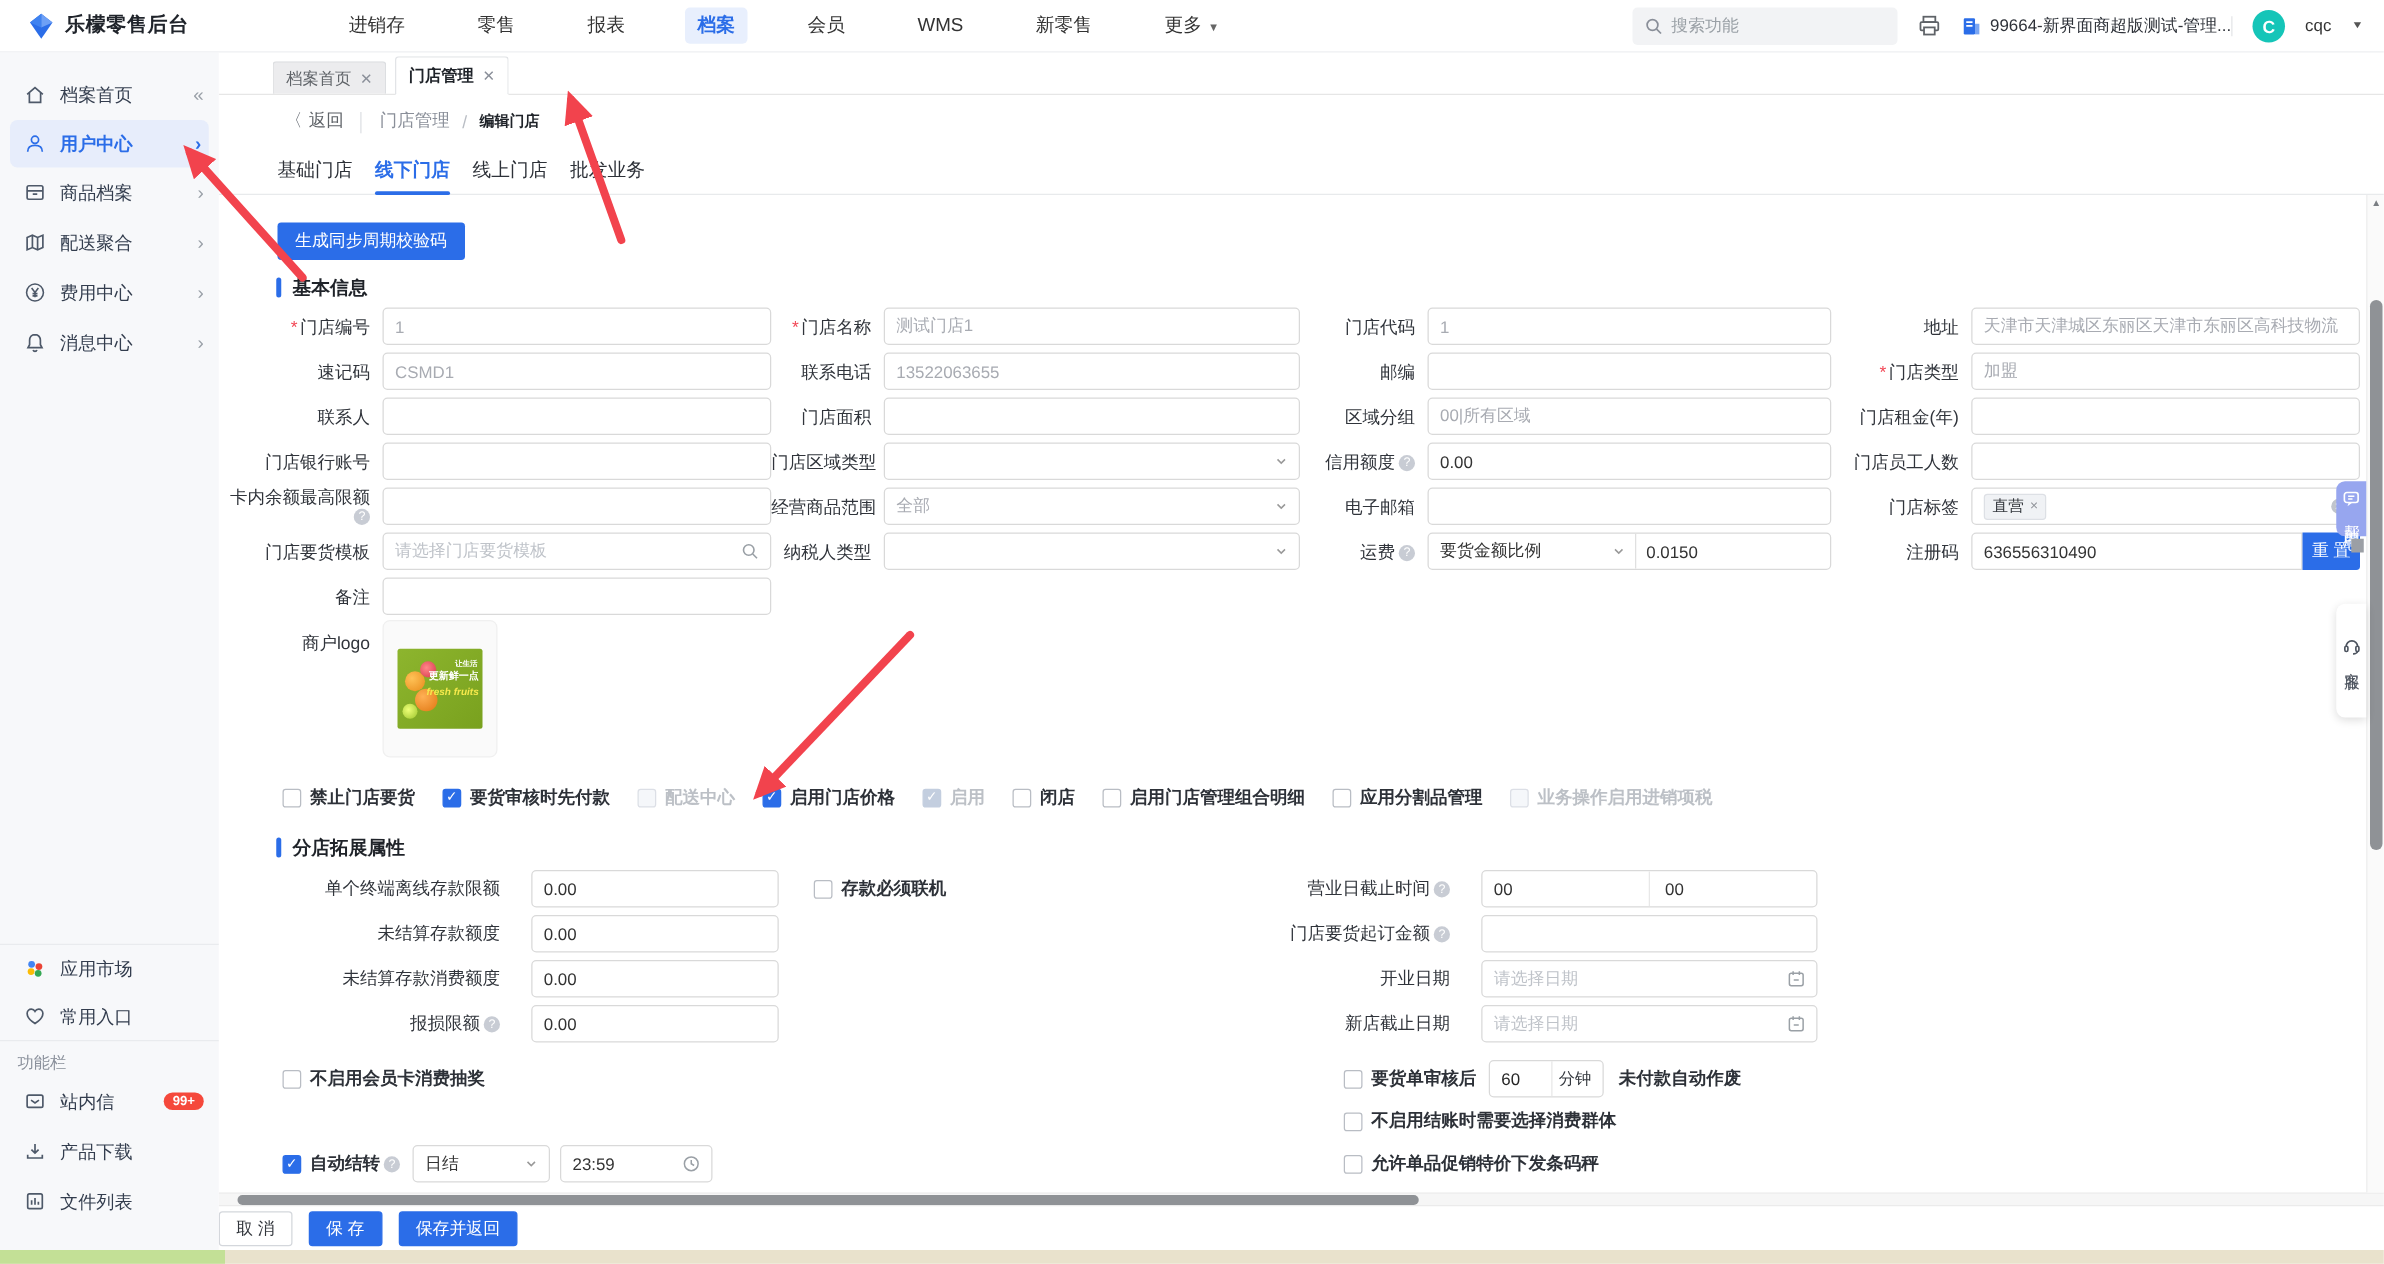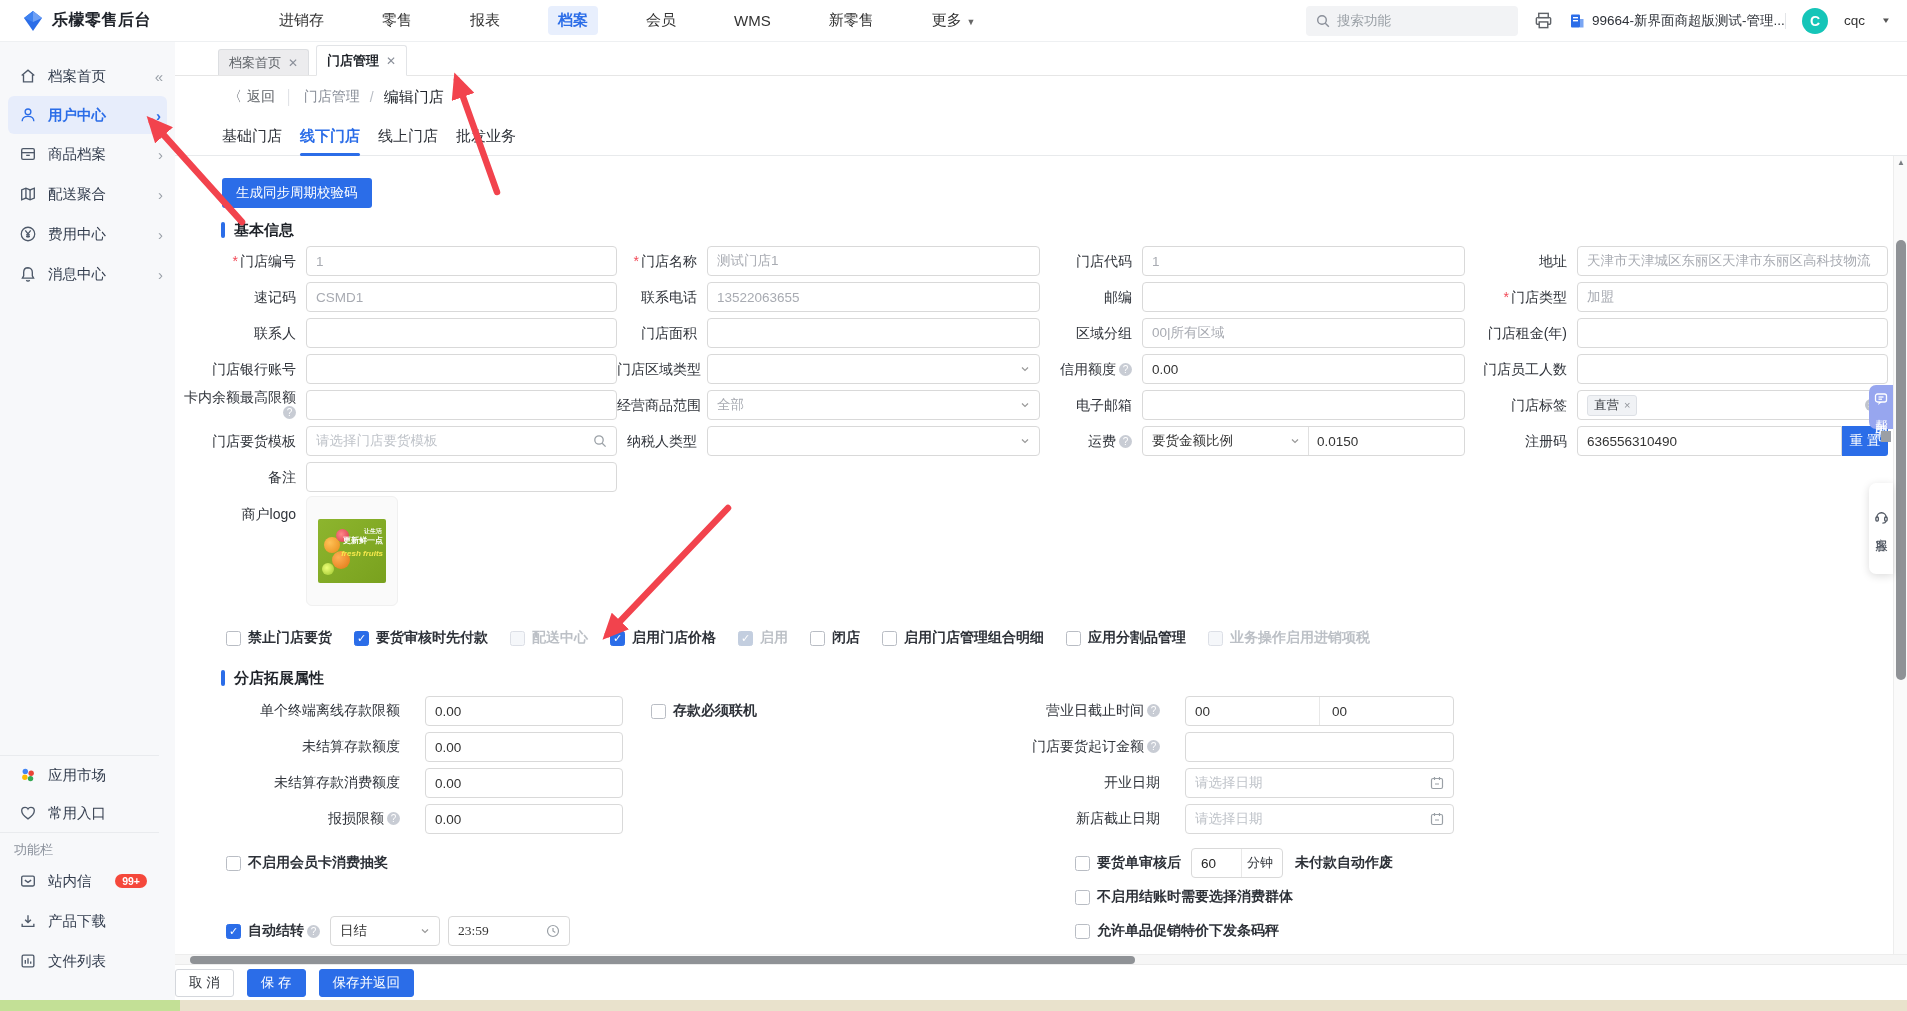--- a/index.html
+++ b/index.html
@@ -28,40 +28,40 @@
   
   .sidebar { position:absolute; left:0; top:42px; width:175px; height:958px; background:#f7f8fa; z-index:5; }
   .sb-list { padding-top:14px; }
   .sb-item { height:40px; display:flex; align-items:center; padding:0 12px 0 19px; color:#333d4e; cursor:pointer; position:relative; font-size:14.5px; }
   .sb-item .ic { width:18px; height:18px; margin-right:11px; color:#4e5969; flex:none; }
   .sb-item .lbl { flex:1; white-space:nowrap; }
   .sb-item .arrow { color:#9aa0a8; font-size:15px; }
   .sb-item.active { margin:0 8px; padding:0 6px 0 11px; border-radius:6px; background:#e7edfb; color:#2b6de8; font-weight:bold; height:38px; }
   .sb-item.active .ic { color:#2b6de8; }
   .sb-item.active .arrow { color:#2b6de8; }
-  .sb-bottom { position:absolute; top:713px; left:0; right:16px; }
+  .sb-bottom { position:absolute; top:713px; left:0; right:0; }
   .sb-div { border-top:1px solid #e9ebee; margin:0 0; }
   .sb-sec-label { font-size:13px; color:#8a909b; padding:8px 0 4px 14px; height:28px; }
   .badge { background:#f5483b; color:#fff; font-size:10.5px; border-radius:9px; padding:1px 7px; font-weight:bold; }
 
   
   .main { position:absolute; left:175px; top:42px; width:1732px; height:958px; background:#fff; }
 
   .tabstrip { height:34px; border-bottom:1px solid #e6e6e6; display:flex; align-items:flex-end; padding-left:43px; gap:7px; background:#fff; }
   .ptab { display:flex; align-items:center; gap:7px; font-size:13px; color:#5f6368; background:#ececee; border:1px solid #dcdee1; border-bottom:none; border-radius:3px 3px 0 0; height:26px; padding:0 10px; cursor:pointer; }
   .ptab .x { color:#8a8f99; font-size:12px; }
   .ptab.active { background:#fff; border-color:#e2e4e7; height:31px; color:#1f2329; font-weight:bold; margin-bottom:-1px; border-bottom:1px solid #fff; }
 
   .breadcrumb { height:42px; display:flex; align-items:center; padding-left:53px; gap:10px; font-size:14px; }
   .bc-back { color:#5f6368; display:flex; align-items:center; gap:5px; cursor:pointer; }
   .bc-back .lt { font-size:14px; color:#6b7078; }
   .bc-sep { color:#dfe1e5; }
   .bc-parent { color:#8a8f99; }
   .bc-slash { color:#b9bdc4; }
-  .bc-current { color:#1f2329; font-weight:normal; font-size:15px; }
+  .bc-current { color:#1f2329; font-weight:bold; font-size:12px; }
 
   .subtabs { height:38px; display:flex; align-items:stretch; padding-left:47px; gap:18px; border-bottom:1px solid #e8eaec; }
   .stab { display:flex; align-items:center; font-size:15px; color:#2d3138; cursor:pointer; position:relative; white-space:nowrap; }
   .stab.active { color:#2b6de8; font-weight:bold; }
   .stab.active::after { content:""; position:absolute; left:0; right:0; bottom:-1px; height:3px; background:#2b6de8; border-radius:2px; }
 
   .formarea { height:798px; overflow:hidden; position:relative; }
   .gen-btn { margin:22px 0 0 47px; height:30px; padding:0 14px; background:#2b6de8; color:#fff; border:none; border-radius:3px; font-size:13.5px; cursor:pointer; font-family:inherit; }
   .sec-title { margin:12px 0 0 46px; height:20px; display:flex; align-items:center; gap:9px; font-size:15px; font-weight:bold; color:#1f2329; }
   .sec-title::before { content:""; width:4px; height:16px; background:#2b6de8; border-radius:2px; }
@@ -701,21 +701,21 @@
           <span class="box">✓</span>
             <span class="txt">自动结转</span>
         </label>
         <span class="help">?</span>
         <div class="inp" style="width:110px;margin-left:10px;align-items:center;">
           <span class="val">日结</span>
           <svg width="10" height="10" viewBox="0 0 10 10">
               <polyline points="2,3.5 5,6.5 8,3.5" fill="none" stroke="#999" stroke-width="1.2"></polyline>
             </svg>
         </div>
-        <div class="inp" style="width:122px;margin-left:8px;font-family:Liberation Serif, serif;">
+        <div class="inp" style="width:122px;margin-left:8px;">
           <span class="val">23:59</span>
           <svg width="14" height="14" viewBox="0 0 14 14" fill="none" stroke="#9aa0a6" stroke-width="1.2">
               <circle cx="7" cy="7" r="5.5"></circle>
               <polyline points="7,4 7,7 9.3,8.4"></polyline>
             </svg>
         </div>
       </div>
       <div class="bot-right">
         <div class="bot-row">
           <label class="cb">

